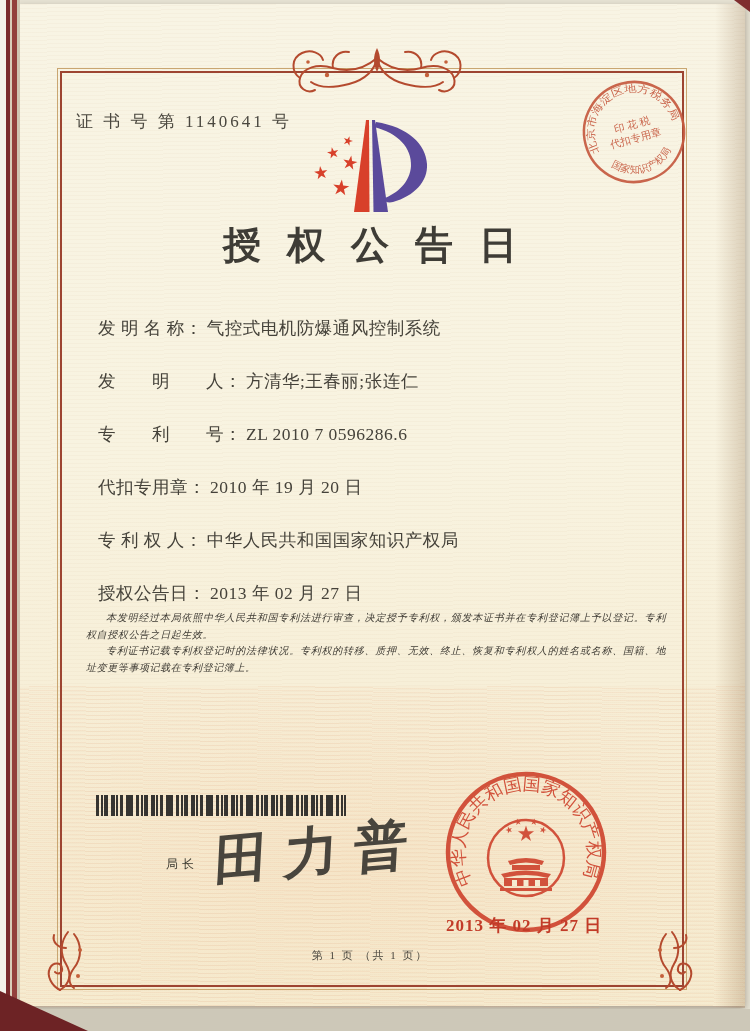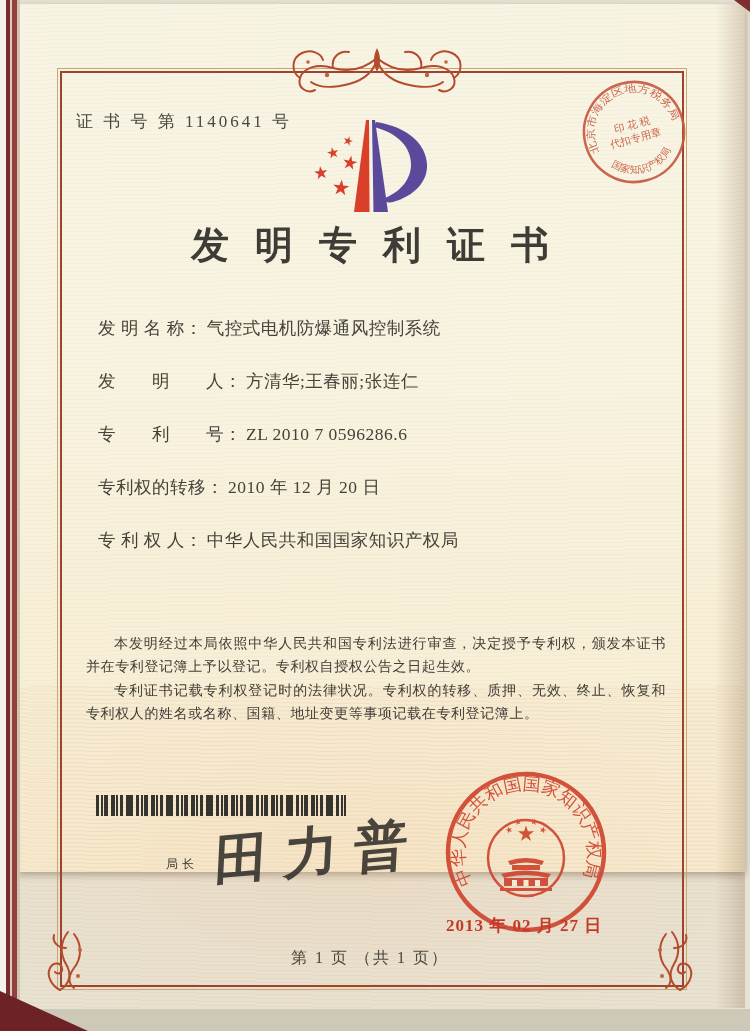--- a/index.html
+++ b/index.html
@@ -14,21 +14,21 @@
     position:absolute;left:0;top:0;width:20px;height:1031px;
     background:linear-gradient(90deg,#f4f2ea 0 30%,#7a2b2d 30% 52%,#d9ceb9 52% 62%,#93403c 62% 84%,#cfc6b2 84% 100%);
   }
   .corner-tr{position:absolute;right:0;top:0;width:0;height:0;
     border-top:12px solid #7f2e2f;border-left:16px solid transparent;}
   .corner-bl{position:absolute;left:0;bottom:0;width:0;height:0;
     border-bottom:40px solid #6d2325;border-right:88px solid transparent;}
   .bottom-strip{position:absolute;left:0;bottom:0;width:750px;height:22px;background:#cdc8b8;}
   
   .sheet{
-    position:absolute;left:18px;top:4px;width:727px;height:868px;
+    position:absolute;left:18px;top:4px;width:727px;height:1002px;
     background:linear-gradient(180deg,#f8f4e4 0%,#f8f3e0 45%,#f7efd8 68%,#f6edd2 100%);
     box-shadow:0 3px 7px rgba(60,45,30,.38);
   }
   .tex-all{position:absolute;inset:0;pointer-events:none;
     background:repeating-linear-gradient(179deg,rgba(190,150,110,.05) 0 1px,transparent 1px 4px);}
   .tex-low{position:absolute;left:0;top:682px;width:727px;height:322px;pointer-events:none;
     background:
       radial-gradient(ellipse at 46% 55%,rgba(242,194,150,.22),rgba(242,194,150,.04) 75%),
       repeating-linear-gradient(181deg,rgba(226,152,110,.12) 0 1px,transparent 1px 4px);}
   .curl{position:absolute;right:0;top:0;width:30px;height:1004px;pointer-events:none;
@@ -41,37 +41,37 @@
   .fl-bl{left:20px;top:924px;width:64px;height:66px;}
   .fl-br{left:620px;top:924px;width:64px;height:66px;transform:scaleX(-1);}
   
   .cert-number{position:absolute;left:58px;top:106px;font-size:17px;letter-spacing:3px;color:#4a473f;}
   .logo{position:absolute;left:274px;top:108px;width:170px;height:105px;}
   .title{position:absolute;left:42px;top:216px;width:620px;text-align:center;
     font-size:38px;font-weight:bold;letter-spacing:26px;text-indent:26px;color:#3e3c36;}
   .field{position:absolute;left:80px;font-size:17.5px;color:#45423a;letter-spacing:.5px;white-space:nowrap;}
   .f0{top:312px}.f1{top:365px}.f2{top:418px}.f3{top:471px}.f4{top:524px}.f5{top:577px}
   .field .lbl{margin-right:4px;}
-  .paras{position:absolute;left:68px;top:628px;width:580px;
-    font-size:14px;line-height:1.67;letter-spacing:.6px;color:#403d36;text-align:justify;}
+  .paras{position:absolute;left:68px;top:606px;width:580px;
+    font-size:10px;line-height:1.67;letter-spacing:.6px;color:#403d36;text-align:justify;font-style:italic;}
   .paras p{margin:0;text-indent:2em;}
   .barcode{position:absolute;left:78px;top:791px;width:250px;height:21px;
     background:
       repeating-linear-gradient(90deg,#1c1c1c 0 2px,transparent 2px 5px),
       repeating-linear-gradient(90deg,#1c1c1c 0 3px,transparent 3px 8px);
     opacity:.88;}
   .sig-title{position:absolute;left:148px;top:852px;font-size:12px;letter-spacing:4px;color:#3a382f;}
   .sig-name{position:absolute;left:196px;top:812px;font-size:54px;color:#32302b;
     letter-spacing:16px;white-space:nowrap;opacity:.88;
     transform:rotate(-5deg) skewX(-8deg);font-weight:bold;}
   .seal{position:absolute;left:420px;top:760px;width:176px;height:176px;opacity:.92;}
   .seal-date{position:absolute;left:418px;top:910px;width:176px;text-align:center;
     font-size:17px;letter-spacing:1px;color:#c23b28;font-weight:600;white-space:nowrap;}
   .footer{position:absolute;left:42px;top:944px;width:620px;text-align:center;
-    font-size:16px;letter-spacing:2px;color:#4a473f;}
+    font-size:11px;letter-spacing:2px;color:#4a473f;}
   .tax-stamp{position:absolute;left:558px;top:70px;width:116px;height:116px;opacity:.92;}
   svg text{font-family:"Liberation Serif","DejaVu Serif",serif;}
 </style>
 </head>
 <body>
 
 <div class="scan">
 
   <svg width="0" height="0" style="position:absolute" aria-hidden="true">
     <defs>
@@ -137,27 +137,28 @@
         <use href="#star" transform="translate(41,41) scale(6) rotate(-12)"></use>
         <use href="#star" transform="translate(58,51) scale(7.5) rotate(10)"></use>
         <use href="#star" transform="translate(29,61) scale(7) rotate(-8)"></use>
         <use href="#star" transform="translate(49,76) scale(8.5) rotate(6)"></use>
       </g>
       <path d="M74,8 L77,8 L77.5,100 L62,100 Z" fill="#d8402a"></path>
       <path d="M80,8 L83,8 L96,100 L81.5,100 Z" fill="#5b4a9b"></path>
       <path d="M84,10 C116,15 134,32 135,52 C136,70 122,84 101,90 C96,91 93,90 91,87 C106,81 118,70 119,54 C120,36 106,21 82,15 Z" fill="#5b4a9b"></path>
     </svg>
 
-    <div class="title">发明专利证书</div>
+    <div class="title">授权公告日</div>
 
     <div class="field f0"><span class="lbl">发 明 名 称：</span><span class="val">气控式电机防爆通风控制系统</span></div>
     <div class="field f1"><span class="lbl">发　　明　　人：</span><span class="val">方清华;王春丽;张连仁</span></div>
     <div class="field f2"><span class="lbl">专　　利　　号：</span><span class="val">ZL 2010 7 0596286.6</span></div>
-    <div class="field f3"><span class="lbl">专利权的转移：</span><span class="val">2010 年 12 月 20 日</span></div>
+    <div class="field f3"><span class="lbl">代扣专用章：</span><span class="val">2010 年 19 月 20 日</span></div>
     <div class="field f4"><span class="lbl">专 利 权 人：</span><span class="val">中华人民共和国国家知识产权局</span></div>
+    <div class="field f5"><span class="lbl">授权公告日：</span><span class="val">2013 年 02 月 27 日</span></div>
 
     <div class="paras">
       <p>本发明经过本局依照中华人民共和国专利法进行审查，决定授予专利权，颁发本证书并在专利登记簿上予以登记。专利权自授权公告之日起生效。</p>
       <p>专利证书记载专利权登记时的法律状况。专利权的转移、质押、无效、终止、恢复和专利权人的姓名或名称、国籍、地址变更等事项记载在专利登记簿上。</p>
     </div>
 
     <div class="barcode"></div>
 
     <div class="sig-title">局长</div>
     <div class="sig-name">田力普</div>

